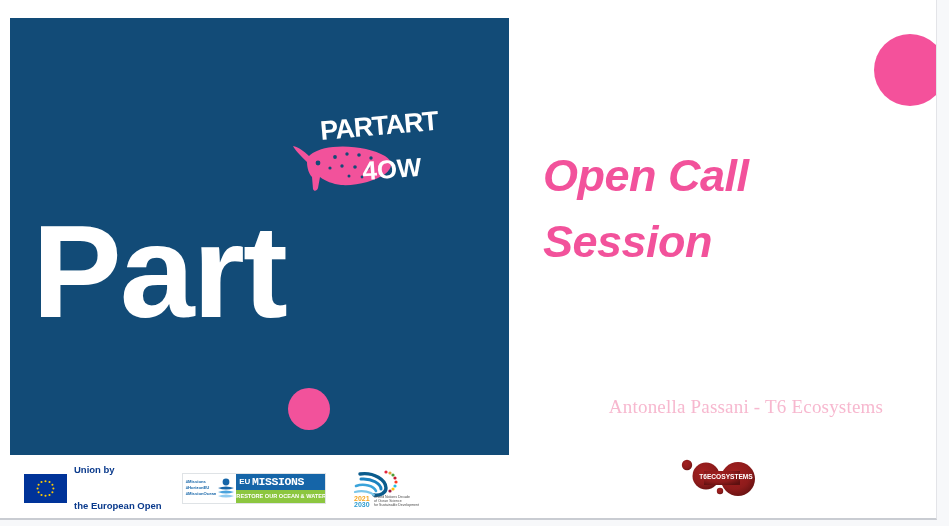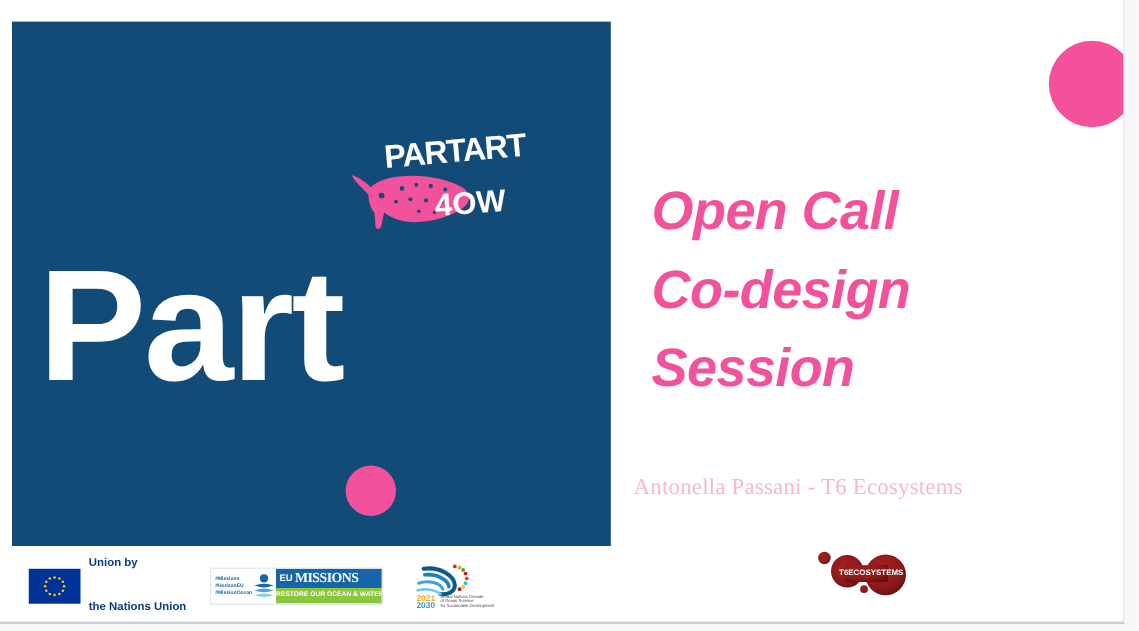--- a/index.html
+++ b/index.html
@@ -96,28 +96,29 @@
     font-family: "Liberation Sans", sans-serif;
     font-weight: bold;
     font-size: 45px;
     line-height: 1.46;
     letter-spacing: -0.5px;
   }
   .headline-line { display: block; white-space: pre; font-style: italic; }
 
   .byline {
     position: absolute;
-    left: 528px;
+    left: 556px;
     top: 396px;
     width: 380px;
     color: #F7B8CF;
     font-family: "Liberation Serif", serif;
     font-size: 19px;
     letter-spacing: 0.2px;
     white-space: pre;
+    text-align: center;
   }
 
   
   .deco-circle-tr {
     position: absolute;
     left: 874px;
     top: 34px;
     width: 72px;
     height: 72px;
     background: #F4519B;
@@ -211,21 +212,21 @@
   }
   .eum-eu {
     color: #ffffff;
     font-family: "Liberation Sans", sans-serif;
     font-weight: bold;
     font-size: 8px;
     letter-spacing: -0.2px;
   }
   .eum-missions {
     color: #ffffff;
-    font-family: Liberation Serif, serif;
+    font-family: Liberation Mono, monospace;
     font-weight: bold;
     font-size: 11.5px;
     letter-spacing: -0.4px;
   }
   .eum-bottom {
     flex: 1;
     background: #8cc63f;
     display: flex;
     align-items: center;
     justify-content: center;
@@ -303,21 +304,20 @@
 
           <text x="36" y="30" font-family="Liberation Sans, sans-serif" font-size="27" font-weight="bold" fill="#ffffff" transform="rotate(-5 36 30)" letter-spacing="-1">PARTART</text>
 
           <text x="78" y="70" font-family="Liberation Sans, sans-serif" font-size="26" font-weight="bold" fill="#ffffff" transform="rotate(-4 78 70)" letter-spacing="0">4OW</text>
         </svg>
       </div>
     </div>
 
     <div class="headline">
       <span class="headline-line">Open Call</span>
-      <span class="headline-line">Co-design</span>
       <span class="headline-line">Session</span>
     </div>
 
     <div class="byline">Antonella Passani - T6 Ecosystems</div>
 
     <div class="deco-circle-tr"></div>
 
     <div class="footer-logos">
 
       <div class="eu-funded">
@@ -335,21 +335,21 @@
               <circle cx="17.5" cy="21.0" r="1.05"></circle>
               <circle cx="14.6" cy="18.2" r="1.05"></circle>
               <circle cx="13.6" cy="14.5" r="1.05"></circle>
               <circle cx="14.6" cy="10.8" r="1.05"></circle>
               <circle cx="17.5" cy="8.0" r="1.05"></circle>
             </g>
           </svg>
         </div>
         <div class="eu-funded-text">
           <div>Union by</div>
-          <div>the Nations Union</div>
+          <div>the European Open</div>
         </div>
       </div>
 
       <div class="eu-missions">
         <div class="eum-tags">
           <div class="eum-tag">#Missions</div>
           <div class="eum-tag">#HorizonEU</div>
           <div class="eum-tag">#MissionOcean</div>
         </div>
         <div class="eum-wave">

